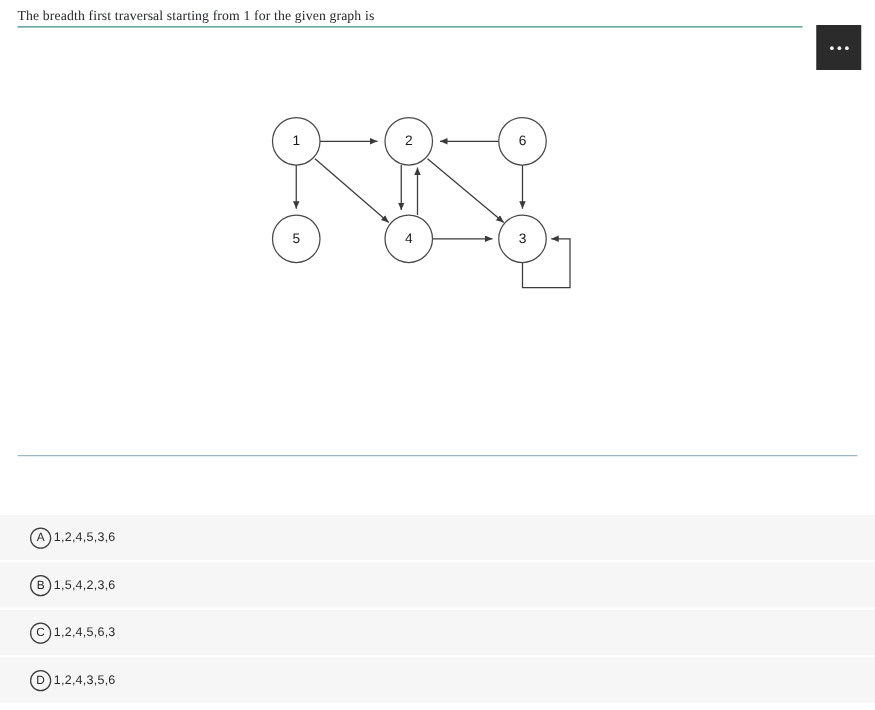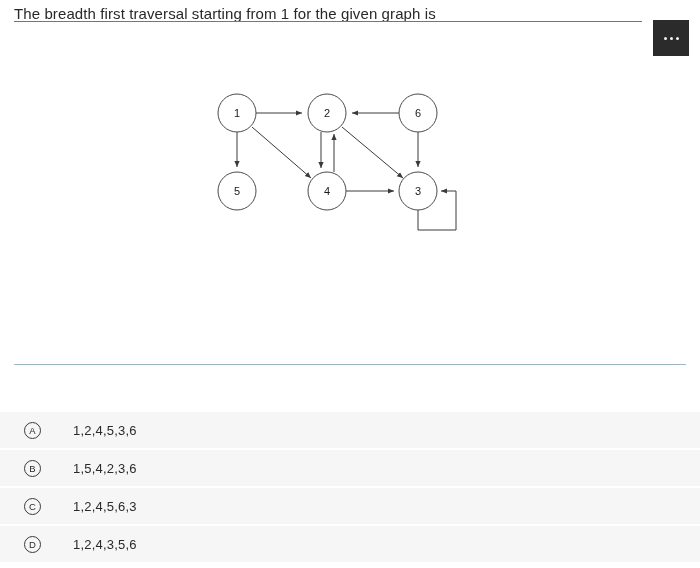--- a/index.html
+++ b/index.html
@@ -20,25 +20,26 @@
   
   .question-header {
     position: absolute;
     left: 0; top: 0;
     width: 700px;
   }
   .question-text {
     position: absolute;
     left: 14px;
     top: 7px;
-    font-size: 15px;
+    font-size: 11px;
     line-height: 13px;
     color: #26282b;
     letter-spacing: 0.1px;
     white-space: nowrap;
+    font-family: Liberation Serif, serif;
   }
   .header-rule {
     position: absolute;
     left: 14px;
     top: 21px;
     width: 628px;
     height: 1px;
     background: #3f8f86;
   }
 
@@ -128,22 +129,22 @@
     border: 1.2px solid #3b3b3b;
     border-radius: 50%;
     display: flex;
     align-items: center;
     justify-content: center;
     font-size: 9.5px;
     color: #2a2a2a;
     flex: none;
   }
   .option-text {
-    margin-left: 32px;
-    font-size: 13px;
+    margin-left: 2px;
+    font-size: 10px;
     color: #2a2a2a;
     letter-spacing: 0.2px;
   }
 </style>
 </head>
 <body>
 
 <div class="page">
 
   <div class="question-header">

